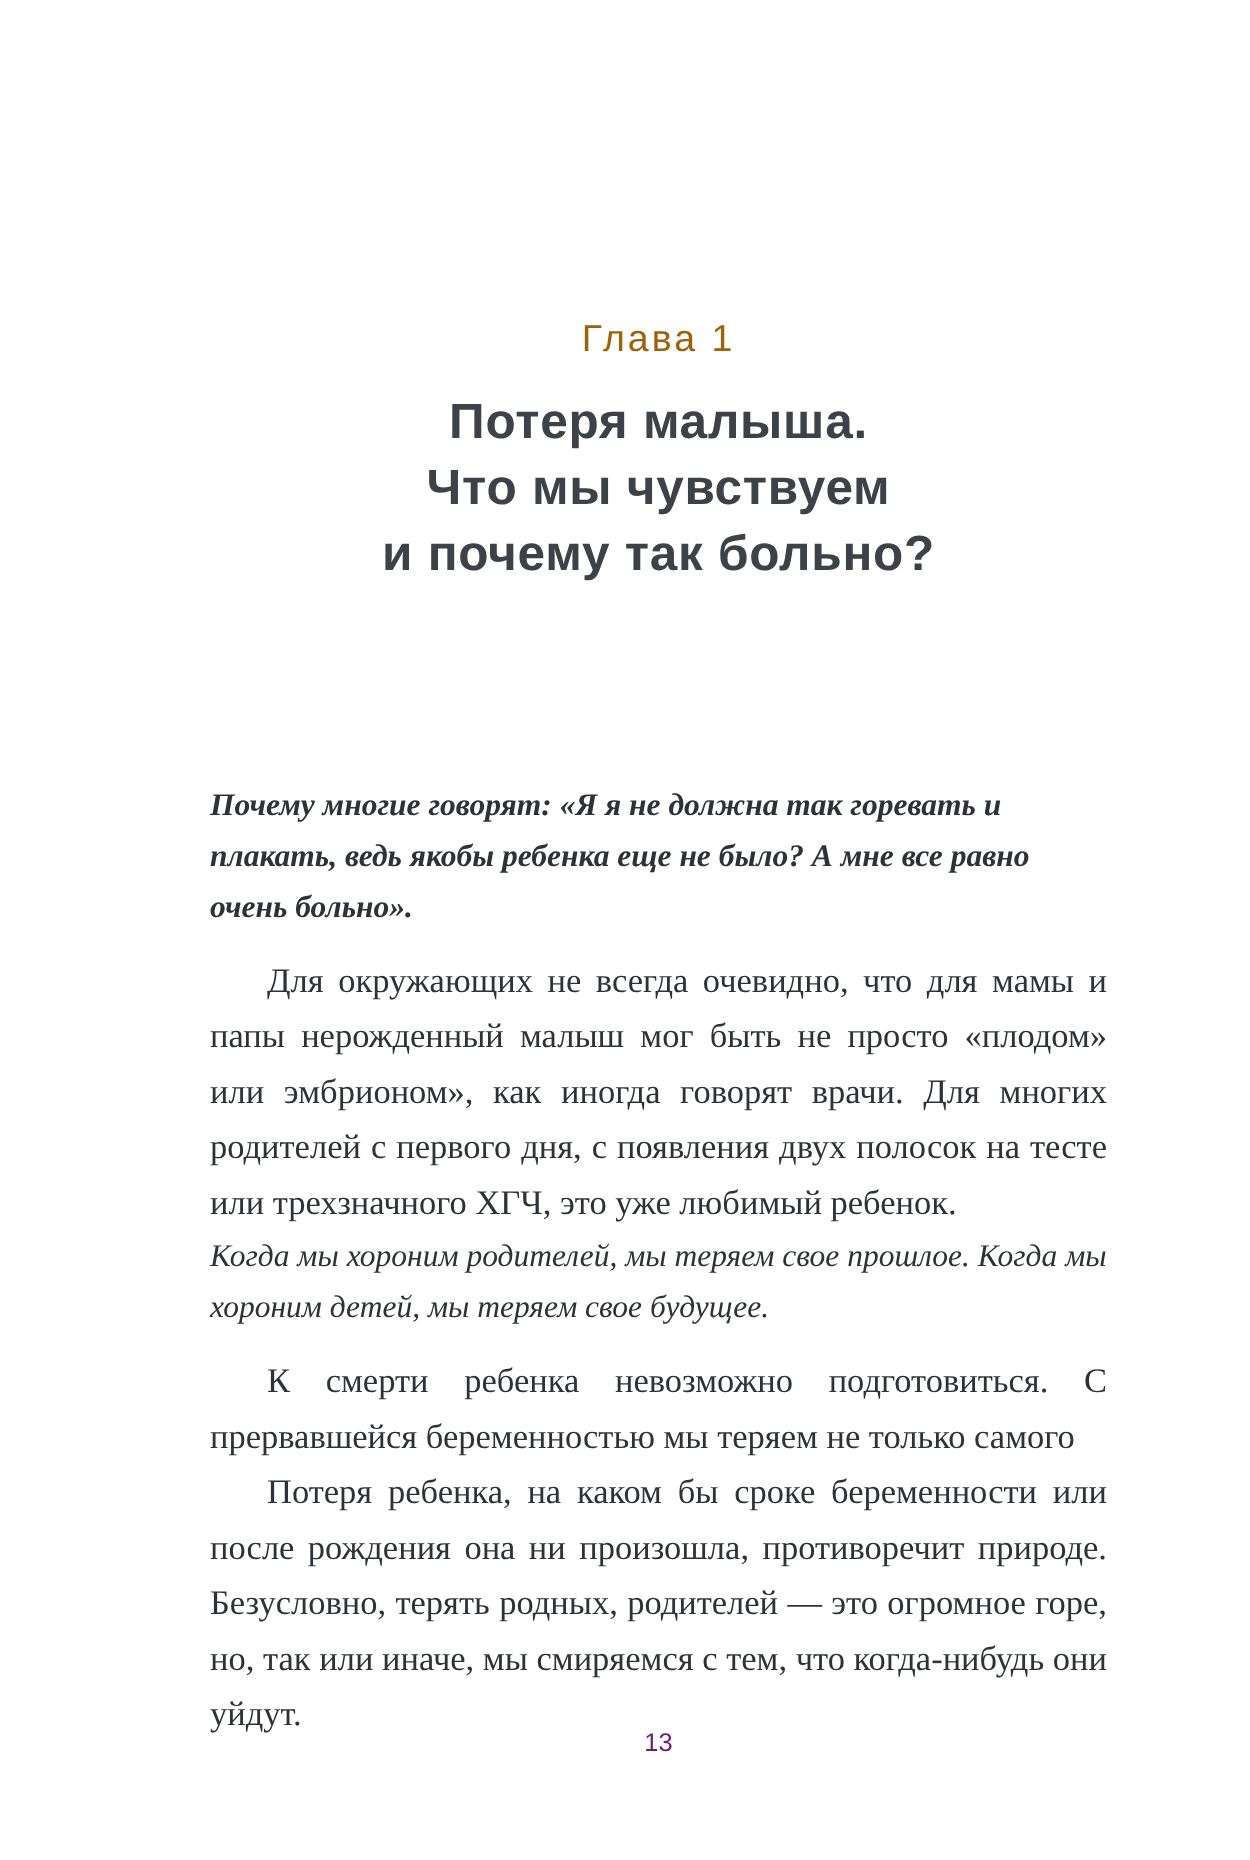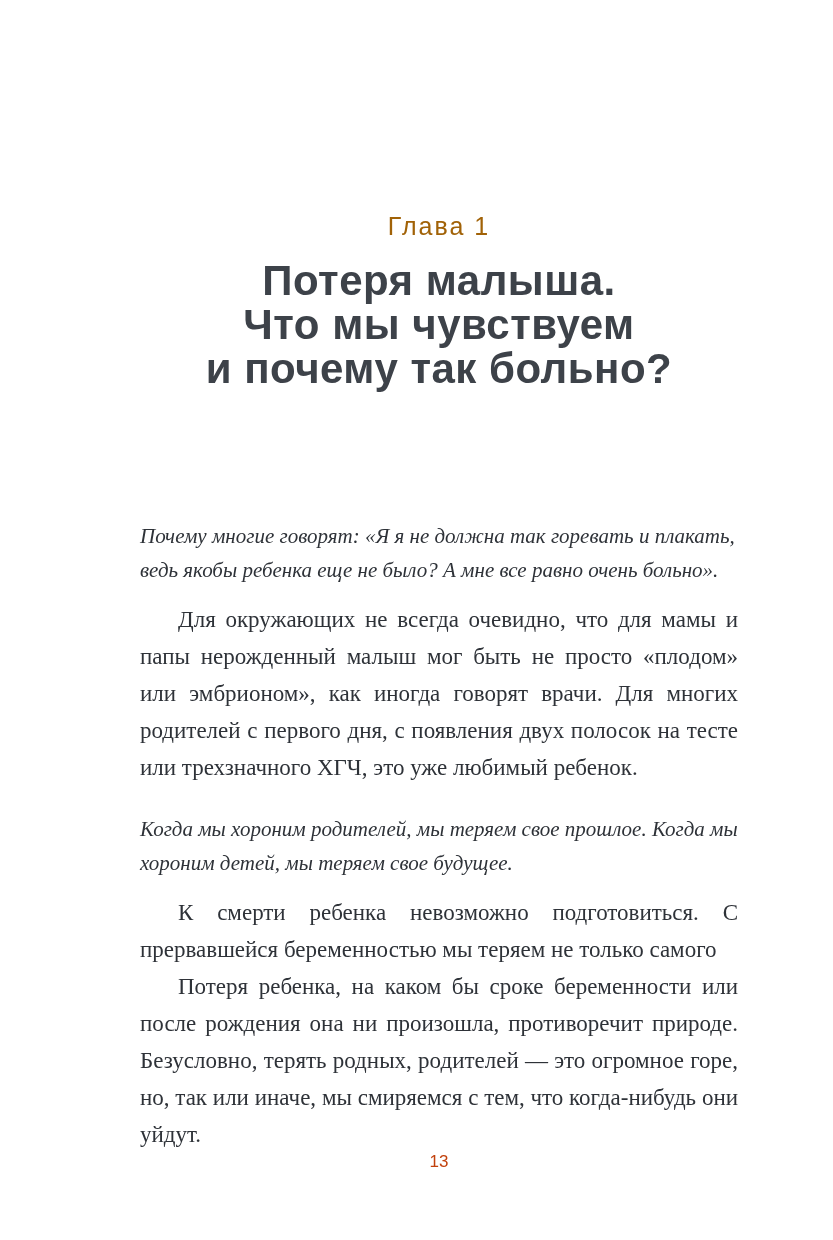--- a/index.html
+++ b/index.html
@@ -29,57 +29,57 @@
     font-size: 25px;
     font-weight: 500;
     letter-spacing: 2px;
     color: #a16207;
   }
   .chapter-title {
     margin: 18px 0 0 0;
     text-align: center;
     font-family: "Liberation Sans", sans-serif;
     font-weight: 700;
-    font-size: 42px;
+    font-size: 33px;
     line-height: 44px;
     color: #3d4249;
     letter-spacing: 0.5px;
   }
   .body-text {
     margin-top: 128px;
   }
   p {
     margin: 0;
     font-size: 23px;
     line-height: 37px;
     text-align: justify;
   }
   p.epigraph {
     font-style: italic;
     font-size: 21px;
     line-height: 34px;
     text-align: left;
-    margin-top: 26px;
     margin-bottom: 14px;
   }
   p.epigraph:first-child {
     margin-top: 0;
+    font-weight: bold;
   }
   p.body-para {
     text-indent: 38px;
   }
   .page-number {
     position: absolute;
     left: 140px;
     width: 598px;
     top: 1152px;
     text-align: center;
     font-family: "Liberation Sans", sans-serif;
     font-size: 17px;
-    color: #c2410c;
+    color: #701a75;
   }
 </style>
 </head>
 <body>
 
 <div class="page">
   <div class="content">
 
     <div class="chapter-label">Глава 1</div>
 

